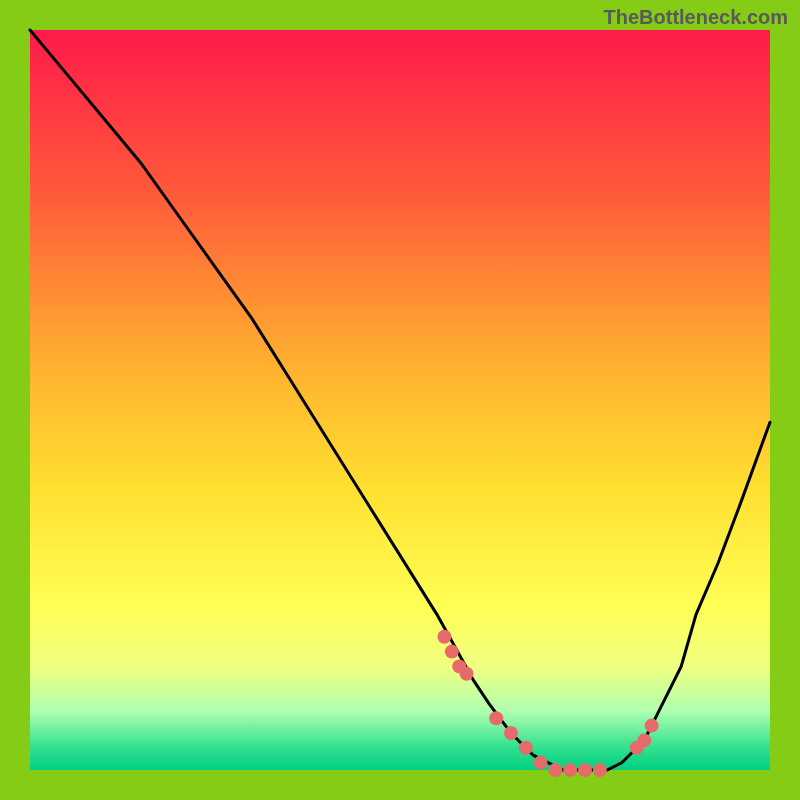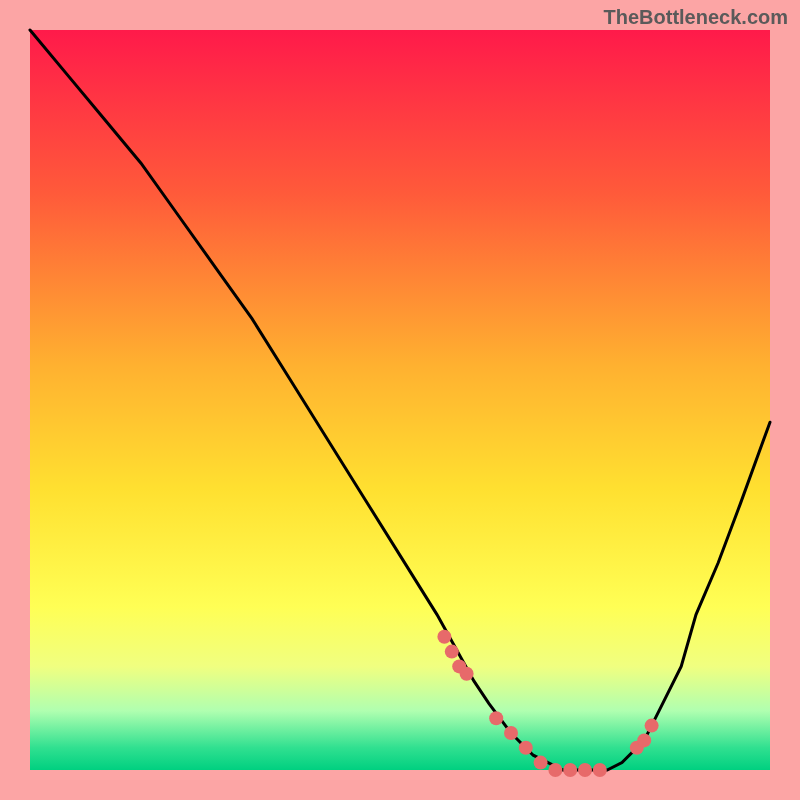--- a/index.html
+++ b/index.html
@@ -8,21 +8,21 @@
     background: #000;
     width: 800px;
     height: 800px;
     overflow: hidden;
     font-family: Arial, sans-serif;
   }
   .container {
     position: relative;
     width: 800px;
     height: 800px;
-    background: #fca5a5;
+    background: #84cc16;
   }
   .watermark {
     position: absolute;
     top: 6px;
     right: 12px;
     color: #5a5a5a;
     font-size: 20px;
     font-weight: bold;
     z-index: 10;
   }

